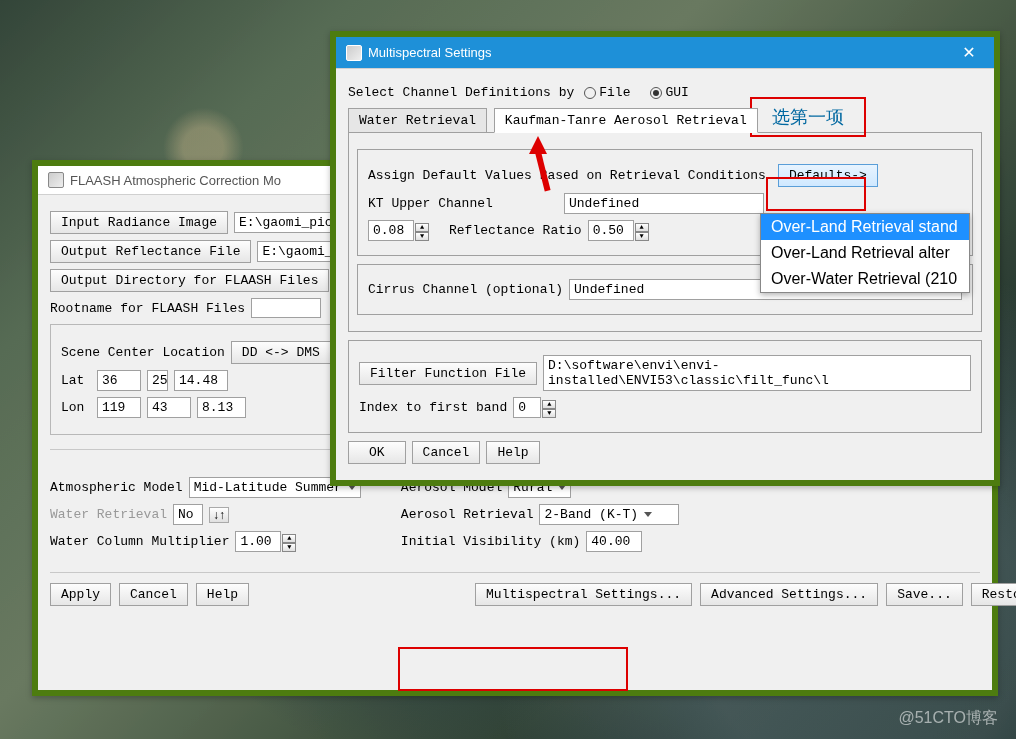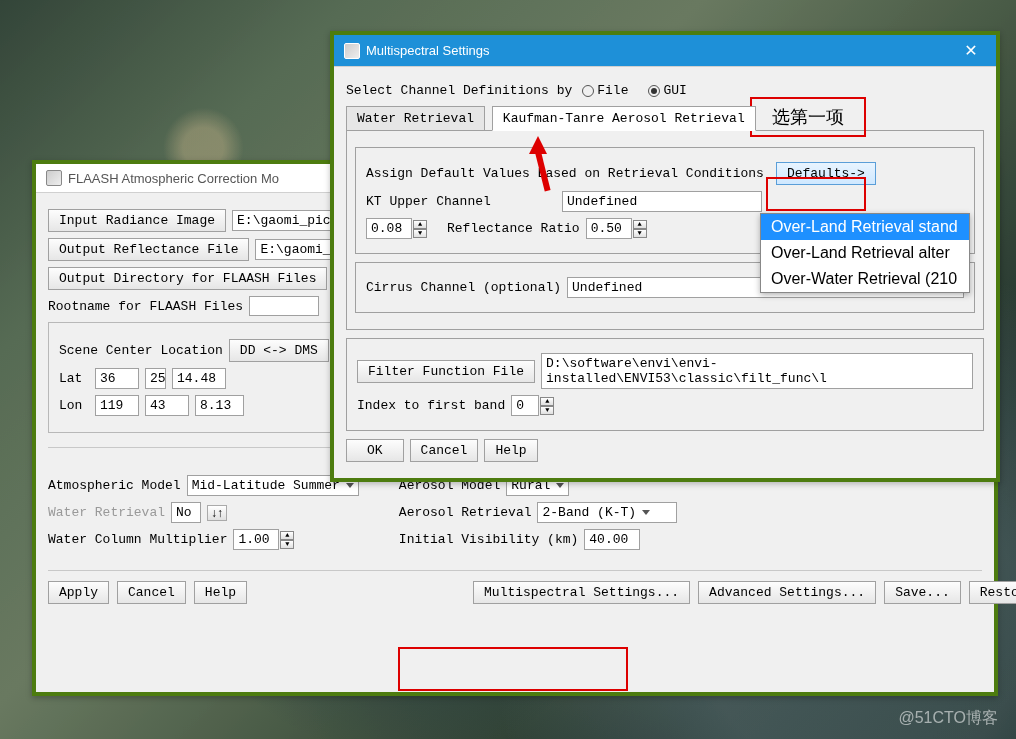--- a/index.html
+++ b/index.html
@@ -26,21 +26,21 @@
     inset:0;
     background:
       radial-gradient(circle at 20% 20%, rgba(200,180,140,.4) 2%, transparent 4%),
       radial-gradient(circle at 60% 30%, rgba(180,160,120,.3) 2%, transparent 5%),
       radial-gradient(circle at 40% 70%, rgba(40,60,70,.7) 10%, transparent 30%),
       radial-gradient(circle at 85% 85%, rgba(150,170,180,.3) 15%, transparent 35%);
   }
   .win {
     position: absolute;
     background: #f0f0f0;
-    border: 4px solid #4d7c0f;
+    border: 6px solid #4d7c0f;
     box-shadow: 0 2px 6px rgba(0,0,0,.25);
   }
   .titlebar {
     background: #fff;
     border-bottom: 1px solid #d0d0d0;
     padding: 6px 10px;
     font-family: Arial, sans-serif;
     color: #555;
     display:flex;
     align-items:center;
@@ -93,21 +93,21 @@
   .radio{width:12px;height:12px;border:1px solid #555;border-radius:50%;display:inline-block;vertical-align:middle;margin-right:3px;position:relative;}
   .radio.sel::after{content:"";position:absolute;inset:2px;background:#333;border-radius:50%;}
   .tab{
     display:inline-block;padding:4px 10px;border:1px solid #a0a0a0;background:#e6e6e6;margin-right:-1px;
   }
   .tab.active{background:#fff;border-bottom-color:#fff;position:relative;z-index:2;}
   .tabbody{border:1px solid #a0a0a0;background:#fff;padding:8px;margin-top:-1px;}
   .panel{border:1px solid #a0a0a0;padding:8px 10px;margin:8px 0;background:#f0f0f0;}
   .label{white-space:nowrap;}
   .spin{
-    display:inline-flex;align-items:center;
+    display:inline-flex;align-items:flex-end;
   }
   .spin .field{width:46px;}
   .spin .arrows{display:inline-flex;flex-direction:column;margin-left:1px;}
   .spin .arrows span{width:14px;height:9px;border:1px solid #888;background:linear-gradient(#fff,#e0e0e0);font-size:7px;line-height:7px;text-align:center;}
   .dropdown{
     display:inline-flex;align-items:center;background:#fff;border:1px solid #a0a0a0;padding:2px 4px;gap:6px;
   }
   .dropdown .caret{width:0;height:0;border-left:4px solid transparent;border-right:4px solid transparent;border-top:5px solid #555;}
   .redbox{position:absolute;border:2px solid #d00;}
   .disabled{color:#999;}
@@ -327,21 +327,21 @@
     </div>
   </div>
 </div>
 
 <div class="menu-popup" style="left:760px; top:213px; width:210px;">
   <div class="mi sel">Over-Land Retrieval stand</div>
   <div class="mi">Over-Land Retrieval alter</div>
   <div class="mi">Over-Water Retrieval (210</div>
 </div>
 
-<div class="redbox" style="left:750px; top:97px; width:116px; height:40px; display:flex;align-items:center;justify-content:center; font-family:Arial;font-size:18px;color:#000000;background:transparent;">
+<div class="redbox" style="left:750px; top:97px; width:116px; height:40px; display:flex;align-items:center;justify-content:center; font-family:Arial;font-size:18px;color:#0369a1;background:transparent;">
   <span>选第一项</span>
 </div>
 <div class="redbox" style="left:766px; top:177px; width:100px; height:34px;"></div>
 <div class="redbox" style="left:398px; top:647px; width:230px; height:44px;"></div>
 
 <div class="arrow-red" style="left:529px; top:136px;"></div>
 
 <div class="watermark">@51CTO博客</div>
 
 </body></html>

